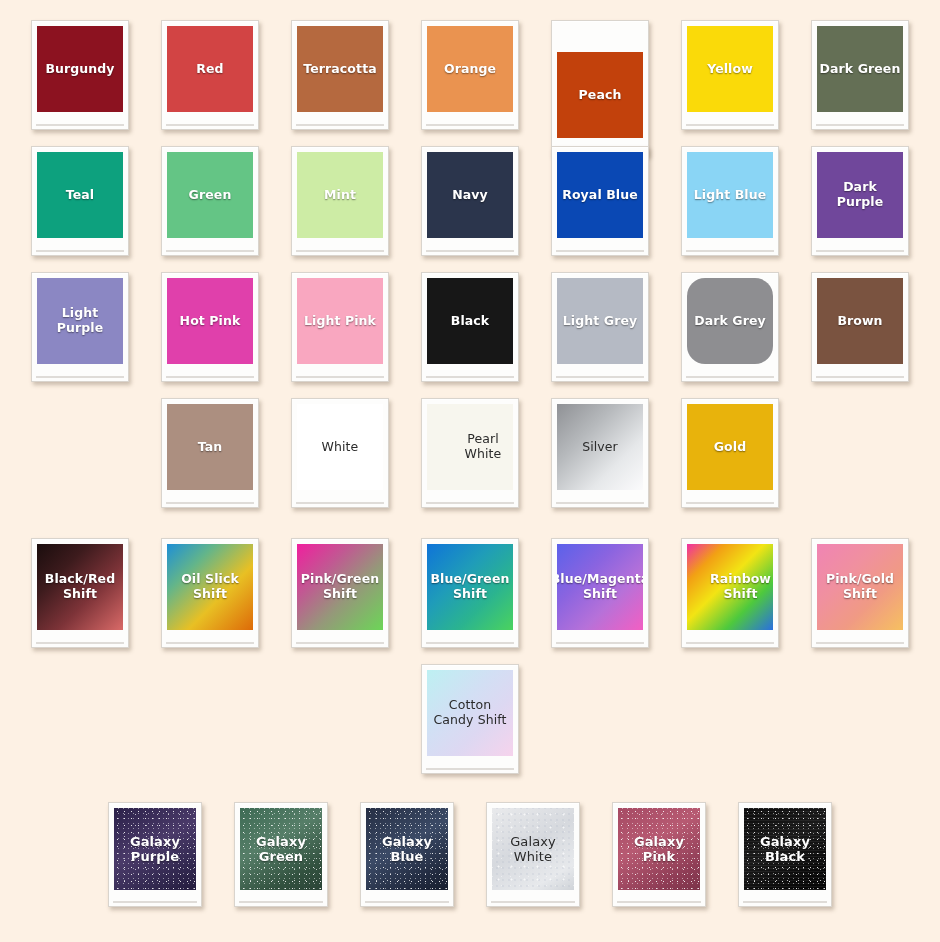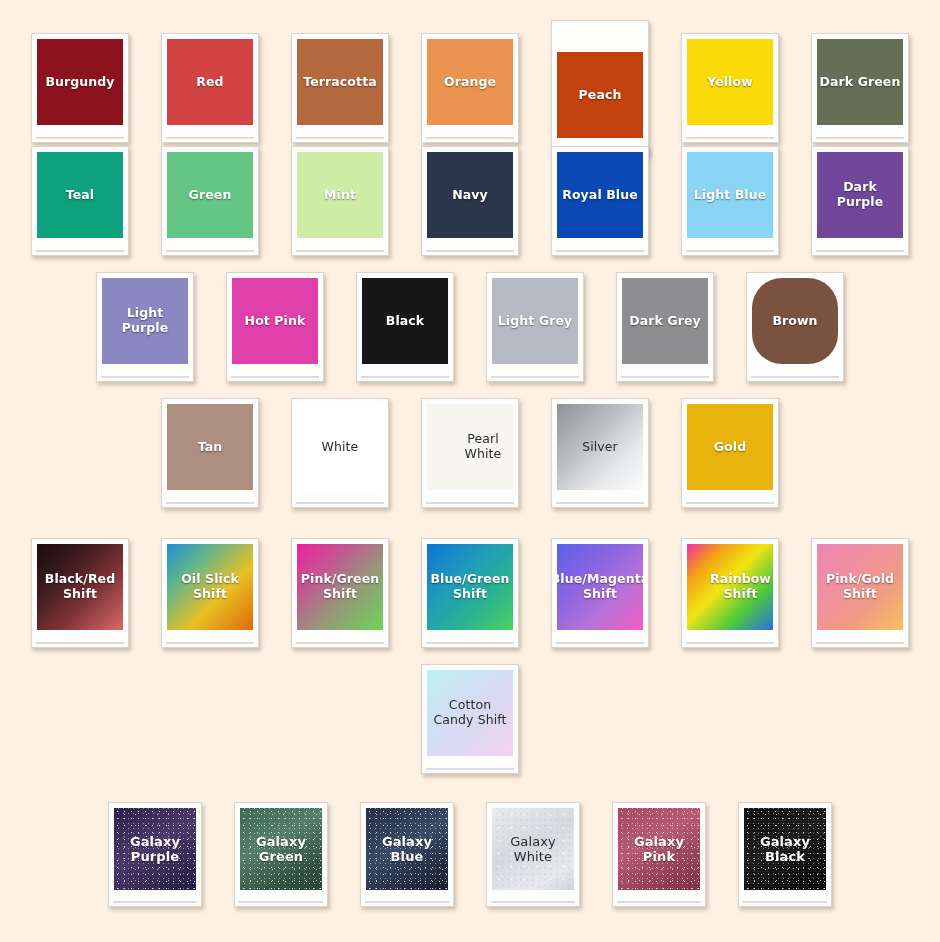--- a/index.html
+++ b/index.html
@@ -16,21 +16,21 @@
   #board {
     width: 940px;
     height: 942px;
     position: relative;
     padding: 0;
   }
 
   .swatch-row {
     display: flex;
     justify-content: center;
-    align-items: center;
+    align-items: flex-start;
     gap: 0px;
   }
 
   
   .polaroid {
     position: relative;
     background: #fdfdfc;
     padding: 5px 5px 17px 5px;
     border: 1px solid #d9d4cd;
     box-shadow: 2px 3px 4px rgba(90,70,50,0.30),
@@ -202,36 +202,41 @@
         <div class="chip light-text" style="background: rgb(139, 135, 195);">
           <span class="lbl">Light Purple</span>
         </div>
       </div>
       <div class="polaroid">
         <div class="chip light-text" style="background: rgb(224, 64, 171);">
           <span class="lbl">Hot Pink</span>
         </div>
       </div>
       <div class="polaroid">
+        <div class="chip light-text" style="background: rgb(249, 167, 192);">
+          <span class="lbl">Light Pink</span>
+        </div>
+      </div>
+      <div class="polaroid">
         <div class="chip light-text" style="background: rgb(23, 23, 23);">
           <span class="lbl">Black</span>
         </div>
       </div>
       <div class="polaroid">
         <div class="chip light-text" style="background: rgb(181, 186, 196);">
           <span class="lbl">Light Grey</span>
         </div>
       </div>
       <div class="polaroid">
-        <div class="chip light-text" style="background: rgb(142, 142, 145);">
+        <div class="chip light-text" style="background: rgb(142, 142, 145); border-radius: 18px;">
           <span class="lbl">Dark Grey</span>
         </div>
       </div>
       <div class="polaroid">
-        <div class="chip light-text" style="background: rgb(122, 83, 64); border-radius: 30px;">
+        <div class="chip light-text" style="background: rgb(122, 83, 64);">
           <span class="lbl">Brown</span>
         </div>
       </div>
     </div>
     <div class="swatch-row" style="position: absolute; left: 0px; right: 0px; top: 398px;">
       <div class="polaroid">
         <div class="chip light-text" style="background: rgb(172, 143, 128);">
           <span class="lbl">Tan</span>
         </div>
       </div>

